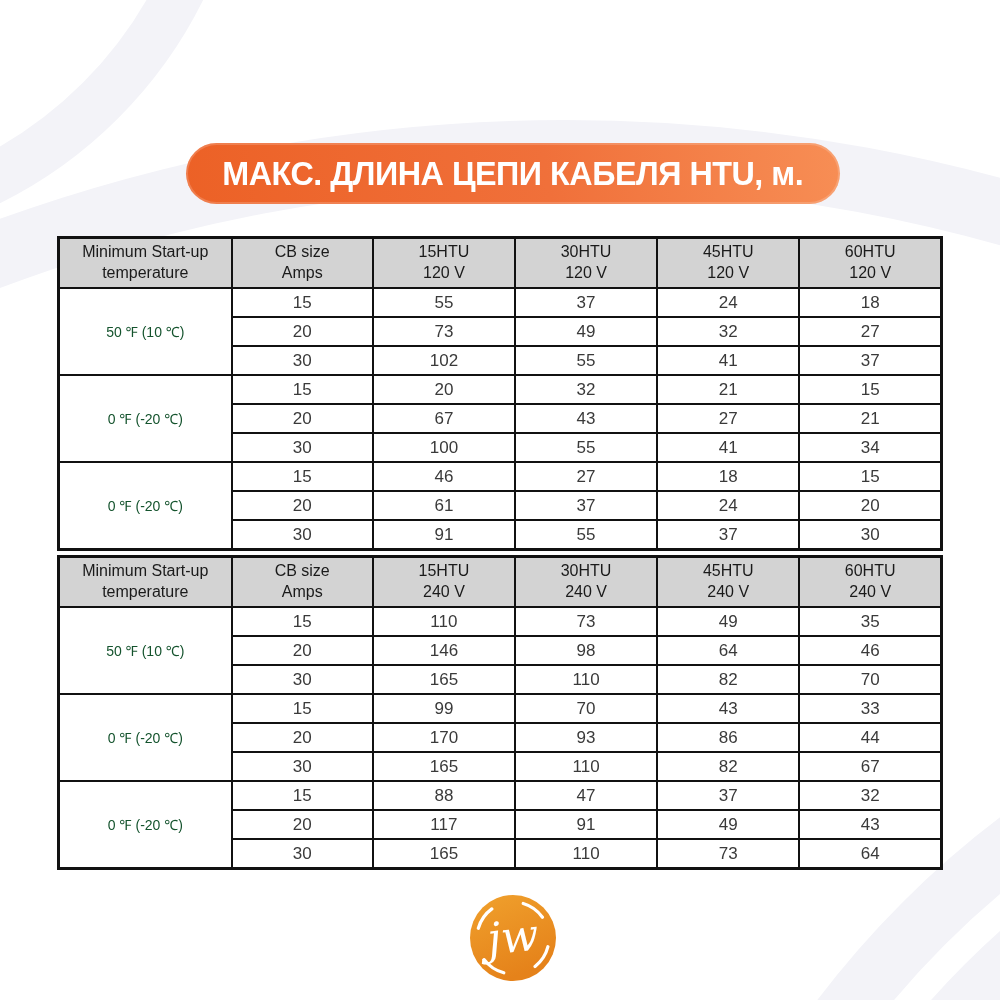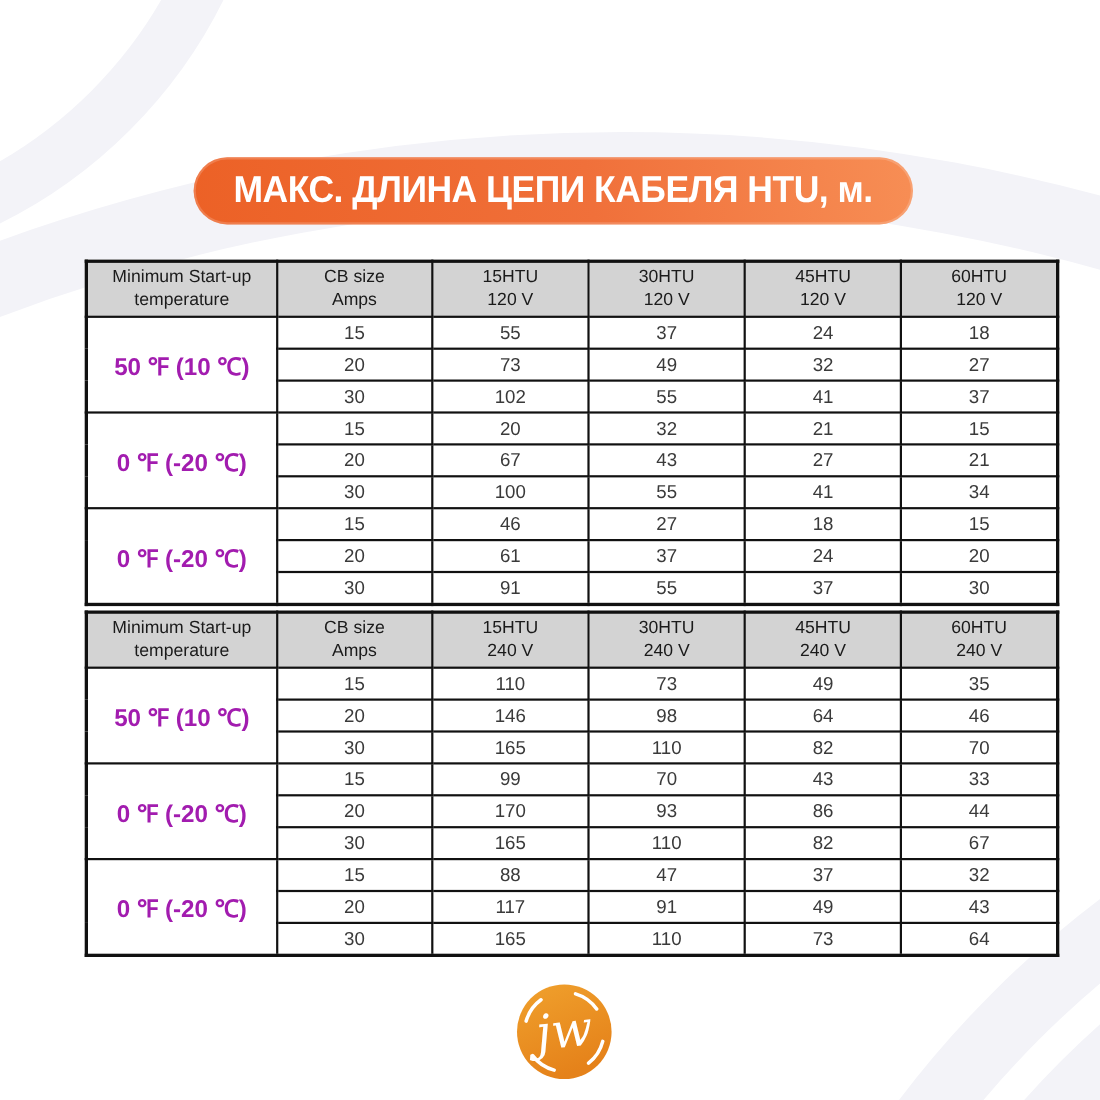--- a/index.html
+++ b/index.html
@@ -10,48 +10,47 @@
   }
   
   .swoosh{position:absolute;border-radius:50%;border-style:solid;border-color:#f3f3f8;pointer-events:none;}
   .swoosh-top{width:3200px;height:3200px;border-width:65px;left:-1100px;top:120px;}
   .swoosh-br-outer{width:1740px;height:1740px;border-width:60px;left:630px;top:630px;}
   .swoosh-br-inner{width:1560px;height:1560px;border-width:55px;left:720px;top:720px;}
   .swoosh-corner{width:800px;height:800px;border-width:50px;left:-650px;top:-650px;}
 
   
   .banner{
-    position:absolute;left:176px;top:143px;width:654px;height:61px;
+    position:absolute;left:186px;top:143px;width:654px;height:61px;
     border-radius:31px;
     background:linear-gradient(80deg,#ec6126 0%,#f0703a 55%,#f78e55 100%);
     box-shadow:inset 0 0 0 2px rgba(255,255,255,0.18);
     display:flex;align-items:center;justify-content:center;text-align:center;
   }
   .banner-title{
     color:#ffffff;font-size:34px;font-weight:bold;letter-spacing:-0.5px;
     display:inline-block;transform:scaleX(0.95);white-space:nowrap;
   }
 
   
   .tables-wrap{position:absolute;left:57px;top:236px;width:886px;}
   table.htu{
     border-collapse:collapse;width:100%;table-layout:fixed;background:#ffffff;
     border:3px solid #111111;
-    margin-left:20px;
   }
   table.htu + table.htu{margin-top:4px;}
   table.htu th, table.htu td{
     border:2px solid #111111;text-align:center;padding:0;overflow:hidden;
   }
   table.htu thead th{
     background:#d3d3d3;font-weight:normal;font-size:16px;line-height:1.3;
     color:#1a1a1a;height:48px;
   }
   table.htu tbody td{height:27px;font-size:17px;color:#3a3a3a;}
-  table.htu td.temp{font-size:22px;color:#a21caf;background:#ffffff;font-weight:bold;}
+  table.htu td.temp{font-size:14px;color:#14532d;background:#ffffff;}
 
   
   .logo{position:absolute;left:468px;top:893px;width:90px;height:90px;}
 </style>
 </head>
 <body>
 
 <div class="stage">
 
   <div class="swoosh swoosh-top"></div>

